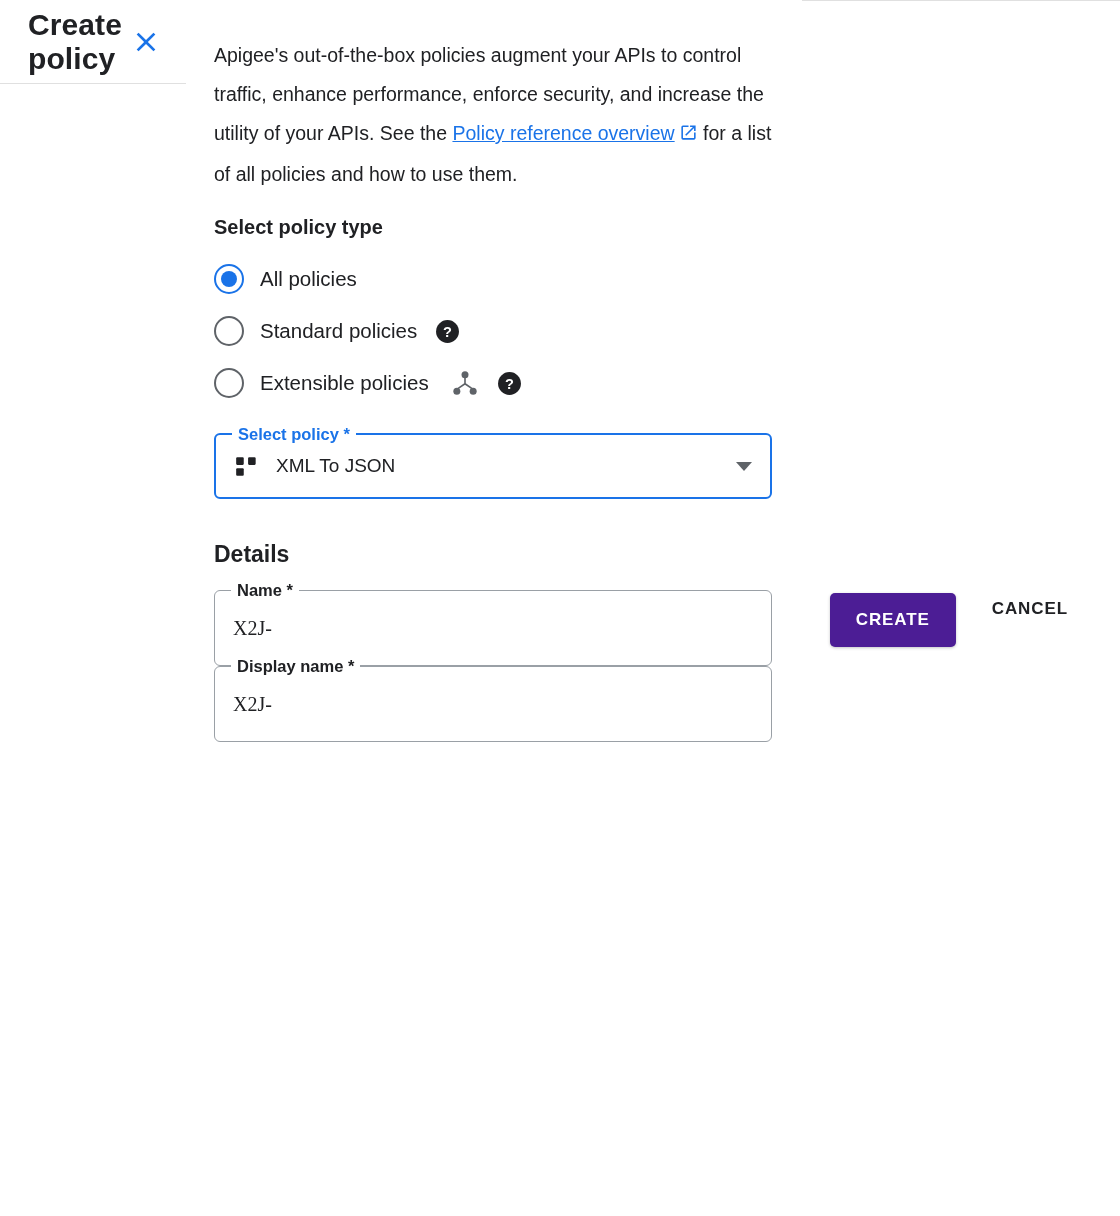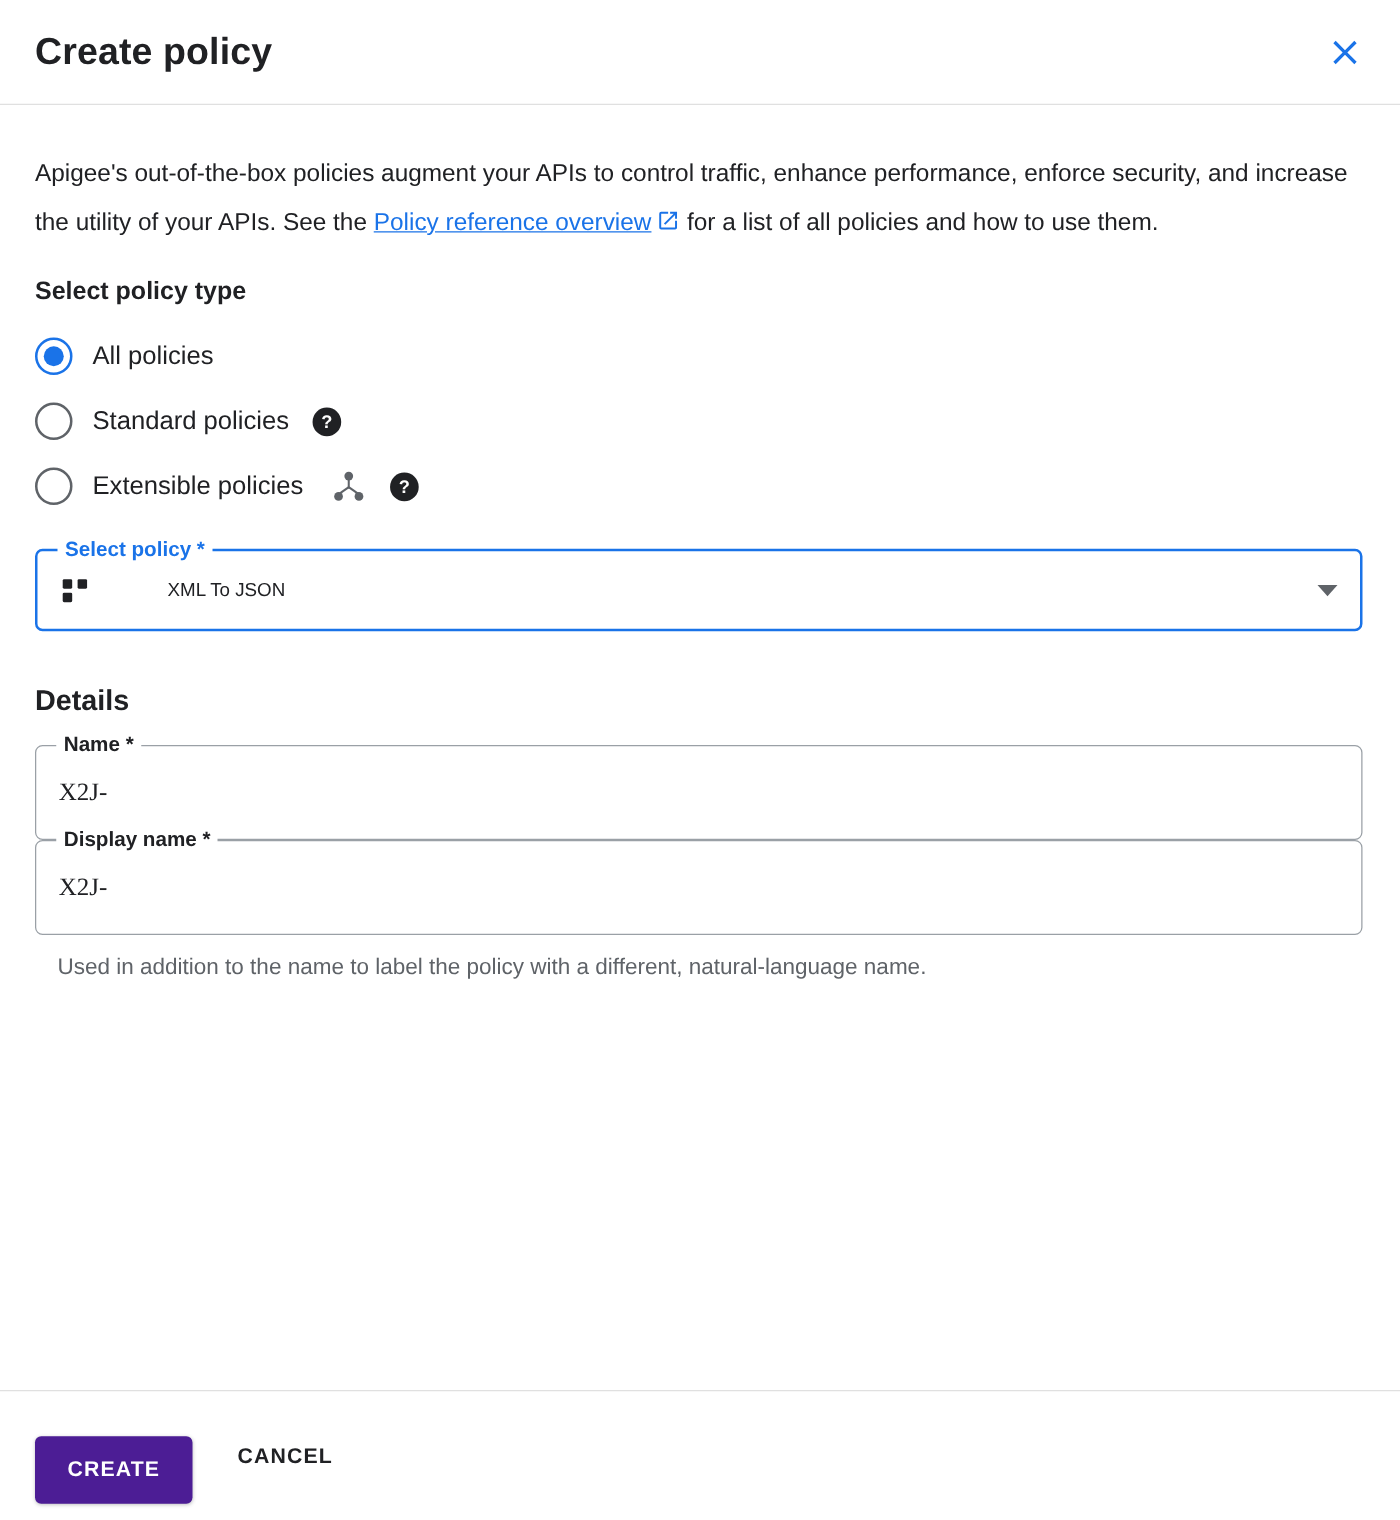--- a/index.html
+++ b/index.html
@@ -10,21 +10,21 @@
     height: 1216px;
     background: #ffffff;
     font-family: "Liberation Sans", sans-serif;
     color: #202124;
     overflow: hidden;
   }
   .dialog {
     width: 1120px;
     height: 1216px;
     display: flex;
-    flex-direction: column;
+    flex-direction: row;
     background: #fff;
   }
 
   
   .dialog-header {
     height: 84px;
     flex: 0 0 84px;
     display: flex;
     align-items: center;
     justify-content: space-between;
@@ -135,41 +135,40 @@
   .select-outlined {
     position: relative;
     height: 66px;
     border: 2px solid #1a73e8;
     border-radius: 6px;
     display: flex;
     align-items: center;
     padding: 0 18px;
     cursor: pointer;
     background: #fff;
-    gap: 44px;
   }
   .select-outlined .legend {
     position: absolute;
     top: -12px;
     left: 16px;
     background: #fff;
     padding: 0 6px;
     font-size: 16.5px;
     color: #1a73e8;
     font-weight: bold;
     line-height: 22px;
   }
   .grid-icon {
     width: 26px;
     height: 26px;
     margin-right: 16px;
     flex: 0 0 26px;
   }
   .select-value {
-    font-size: 15px;
+    font-size: 19px;
     color: #202124;
     flex: 1 1 auto;
   }
   .caret {
     width: 0;
     height: 0;
     border-left: 8px solid transparent;
     border-right: 8px solid transparent;
     border-top: 9px solid #5f6368;
     margin-left: 12px;
@@ -343,21 +342,20 @@
 
     <div class="text-field">
       <span class="legend">Name *</span>
       <input type="text" value="X2J-" style="">
     </div>
 
     <div class="text-field">
       <span class="legend">Display name *</span>
       <input type="text" value="X2J-" style="">
     </div>
-    <div class="helper">Used in addition to the name to label the policy with a different, natural-language name.</div>
 
   </div>
 
   <div class="dialog-footer">
     <button class="btn-primary">CREATE</button>
     <button class="btn-text">CANCEL</button>
   </div>
 
 </div>
 

